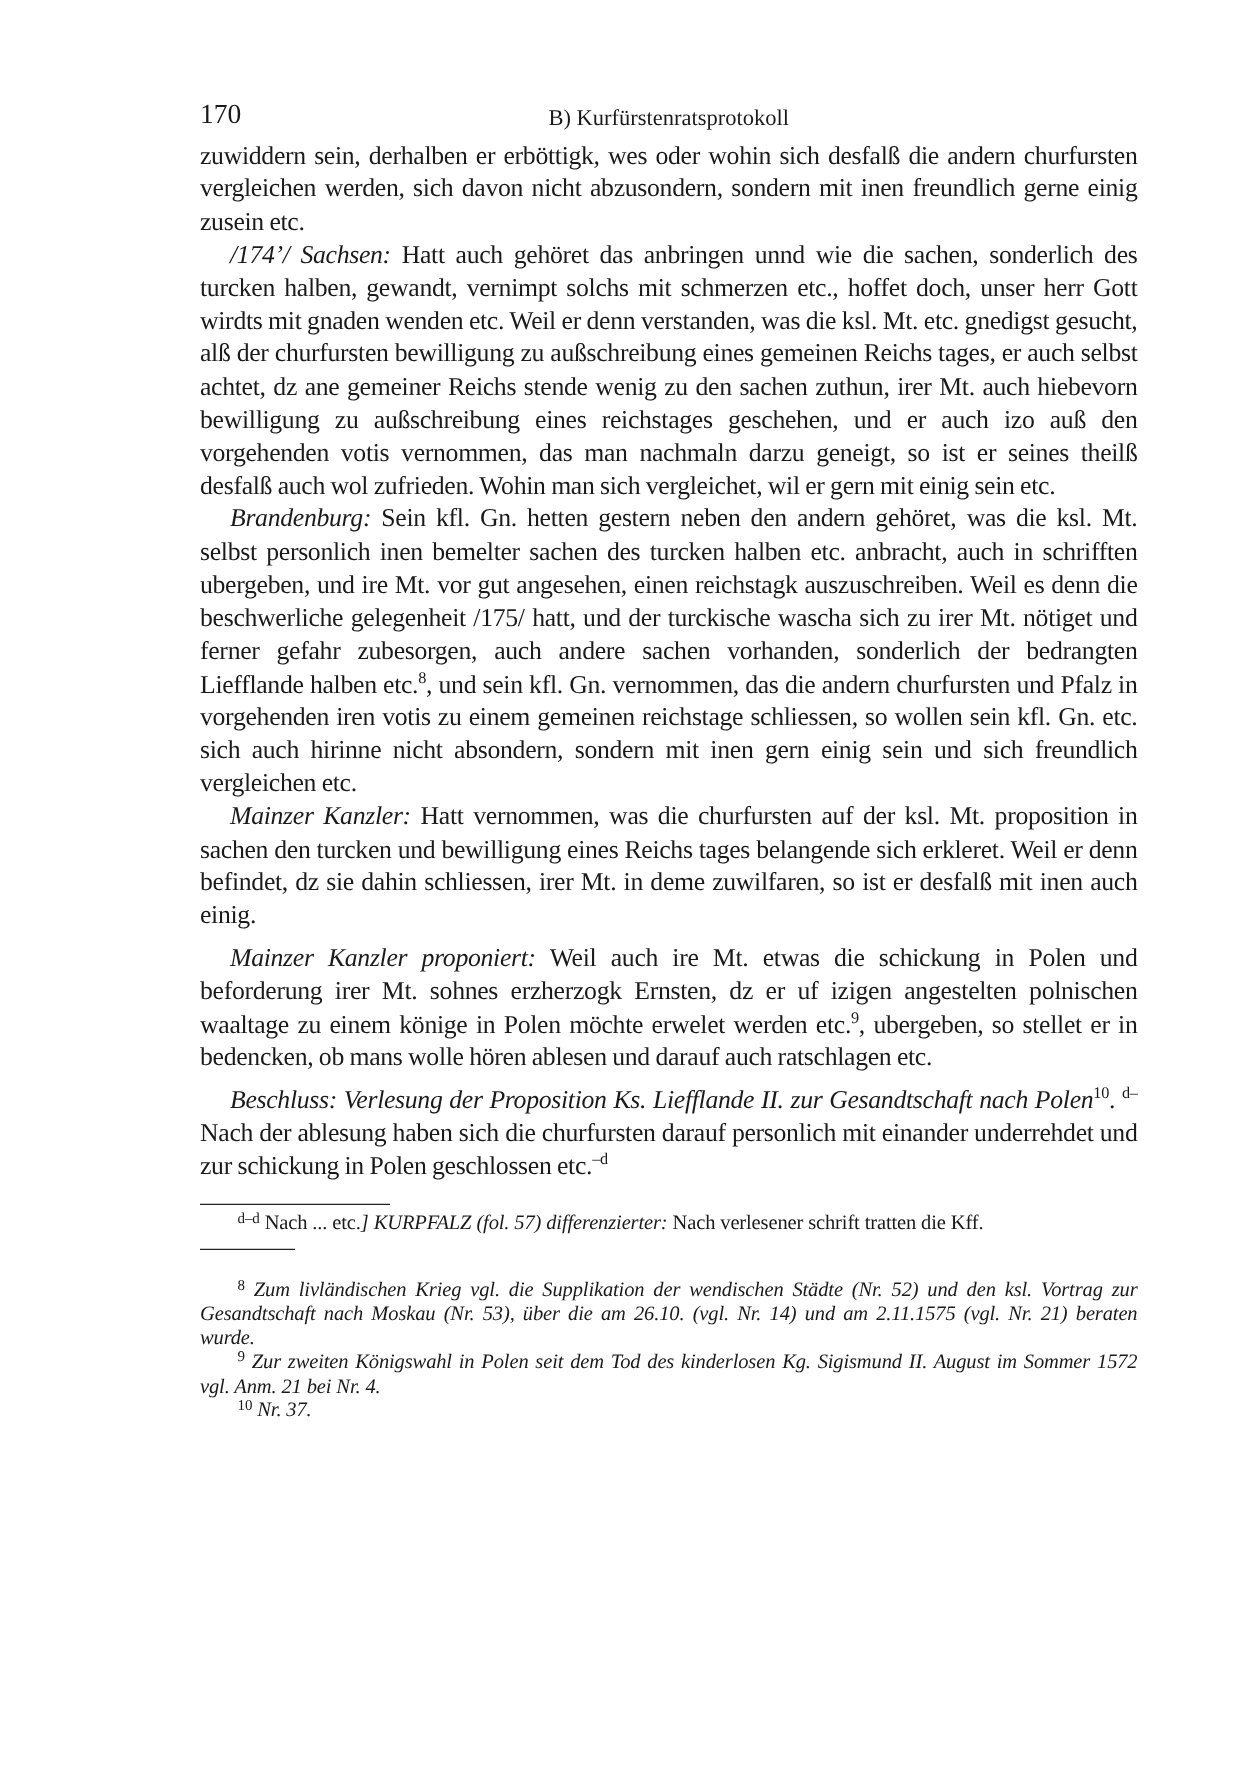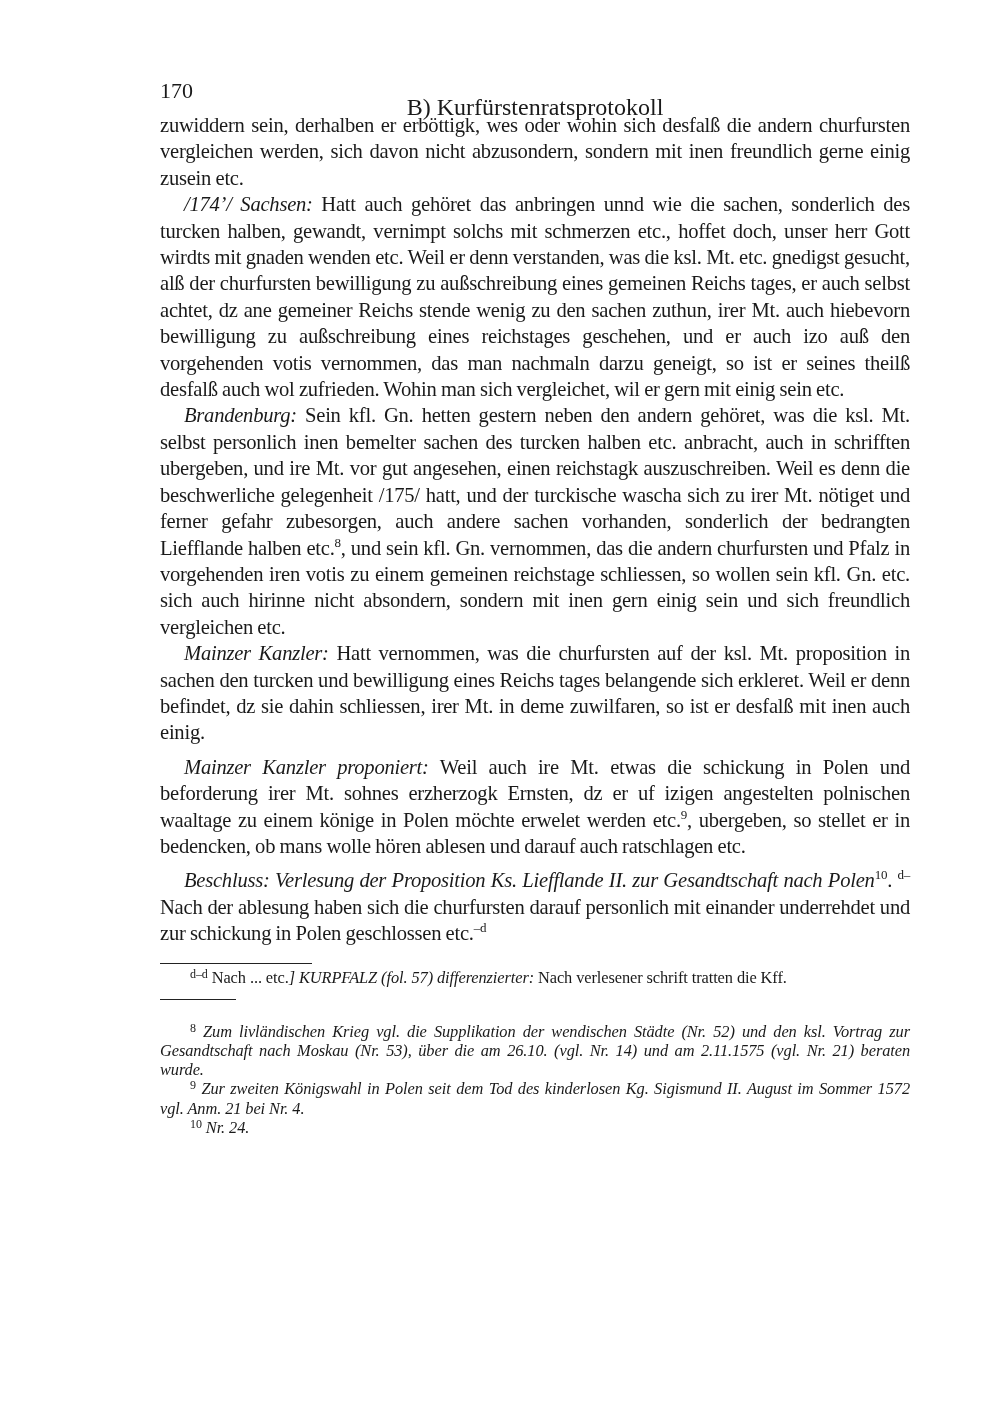--- a/index.html
+++ b/index.html
@@ -1,21 +1,21 @@
 <!DOCTYPE html>
 <html><head>
   <meta charset="utf-8">
   <style>
     html, body { margin: 0; padding: 0; background: #ffffff; }
     body { width: 1004px; height: 1418px; position: relative; overflow: hidden;
            font-family: "Liberation Serif", "DejaVu Serif", serif; color: #1a1a1a; }
     .page { position: absolute; left: 160px; top: 78px; width: 750px; }
     .header { position: relative; height: 34px; font-size: 22px; }
     .header .pnum { position: absolute; left: 0; top: 0; }
-    .header .running { position: absolute; left: 0; right: 0; top: 16px; text-align: center; font-size: 24px; }
+    .header .running { position: absolute; left: 0; right: 0; top: 6px; text-align: center; font-size: 18px; }
     .body-text { font-size: 20.6px; line-height: 26.4px; text-align: justify; letter-spacing: -0.25px; word-spacing: -0.5px; }
     .body-text p { margin: 0; text-indent: 24px; }
     .body-text p.first { text-indent: 0; }
     .body-text p.gap { margin-top: 8px; }
     .speaker { font-style: italic; }
     sup { font-size: 13px; line-height: 0; vertical-align: 8px; }
     .rule { border-top: 1px solid #222; margin: 0; }
     .rule.long { width: 152px; margin-top: 16px; }
     .rule.short { width: 76px; margin-top: 12px; }
     .notes { font-size: 16.4px; line-height: 19.2px; text-align: justify; letter-spacing: -0.1px; }
@@ -54,16 +54,16 @@
 
   <div class="notes">
     <p class="crit"><sup>d–d</sup><span> Nach ... etc.</span><span class="it">] </span><span class="it">KURPFALZ (fol. 57) differenzierter:</span><span> Nach verlesener schrift tratten die Kff.</span></p>
   </div>
 
   <div class="rule short"></div>
 
   <div class="notes">
     <p class="fn"><sup>8</sup><span> Zum livländischen Krieg vgl. die Supplikation der wendischen Städte (Nr. 52) und den ksl. Vortrag zur Gesandtschaft nach Moskau (Nr. 53), über die am 26.10. (vgl. Nr. 14) und am 2.11.1575 (vgl. Nr. 21) beraten wurde.</span></p>
     <p class="fn"><sup>9</sup><span> Zur zweiten Königswahl in Polen seit dem Tod des kinderlosen Kg. Sigismund II. August im Sommer 1572 vgl. Anm. 21 bei Nr. 4.</span></p>
-    <p class="fn"><sup>10</sup><span> Nr. 24.</span></p>
+    <p class="fn"><sup>10</sup><span> Nr. 37.</span></p>
   </div>
 
 </div>
 
 </body></html>

